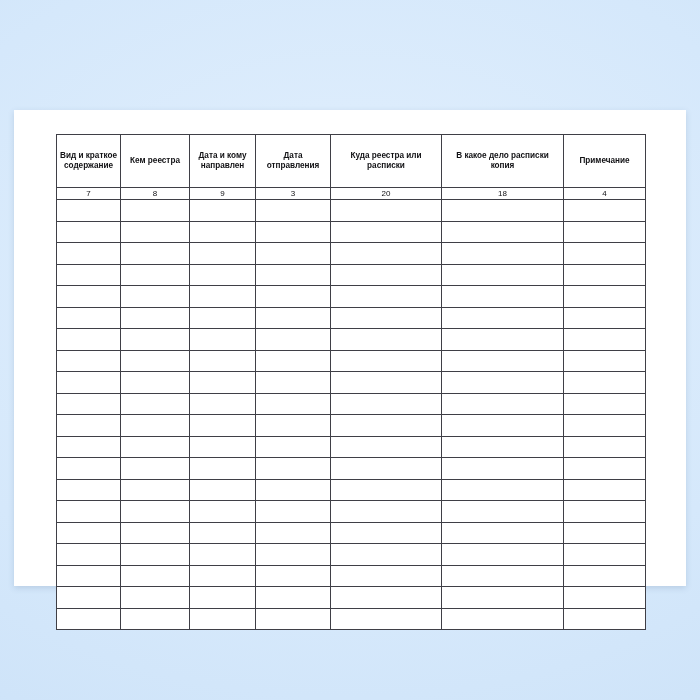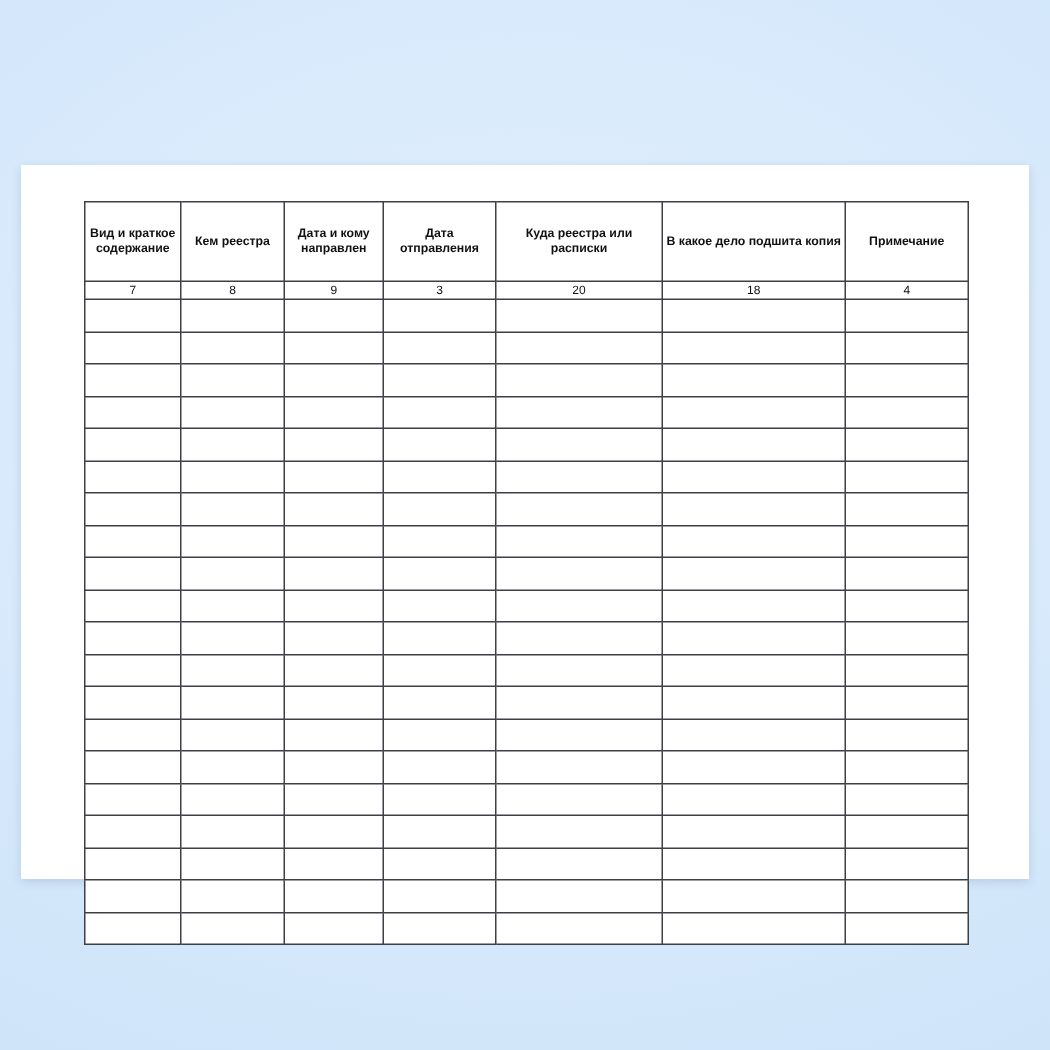--- a/index.html
+++ b/index.html
@@ -102,21 +102,21 @@
             <col class="c5">
             <col class="c6">
         </colgroup>
         <thead>
           <tr>
             <th>Вид и краткое содержание</th>
             <th>Кем реестра</th>
             <th>Дата и кому направлен</th>
             <th>Дата отправления</th>
             <th>Куда реестра или расписки</th>
-            <th>В какое дело подшита копия</th>
+            <th>В какое дело расписки копия</th>
             <th>Примечание</th>
           </tr>
           <tr>
             <td class="numrow">7</td>
             <td class="numrow">8</td>
             <td class="numrow">9</td>
             <td class="numrow">3</td>
             <td class="numrow">20</td>
             <td class="numrow">18</td>
             <td class="numrow">4</td>

